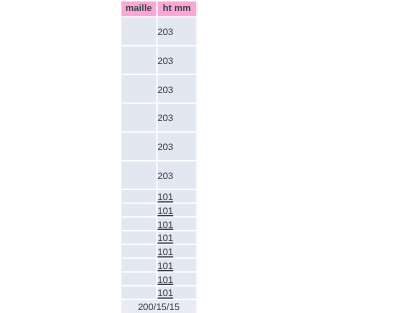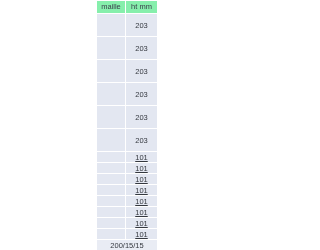--- a/index.html
+++ b/index.html
@@ -27,24 +27,24 @@
 
   table.spec-table td,
   table.spec-table th {
     border: 1px solid #ffffff;
     padding: 0;
     margin: 0;
   }
 
   
   thead th {
-    background: #86efac;
+    background: #f9a8d4;
     color: #3a3f4b;
     font-size: 7.5px;
-    font-weight: normal;
+    font-weight: bold;
     height: 12px;
     line-height: 12px;
     text-align: center;
     vertical-align: middle;
     white-space: nowrap;
   }
 
   th.col-maille { width: 28px; }
   th.col-ht     { width: 31px; }
 
@@ -57,21 +57,21 @@
     white-space: nowrap;
   }
 
   td.cell-maille {
     width: 28px;
     text-align: center;
   }
 
   td.cell-ht {
     width: 31px;
-    text-align: center;
+    text-align: left;
     padding-right: 3px;
     box-sizing: border-box;
   }
 
   tr.row-tall td  { height: 22px; }
   tr.row-short td { height: 10px; text-decoration: underline; }
 
   
   tfoot td.footer-cell {
     background: #e9ecf4;

